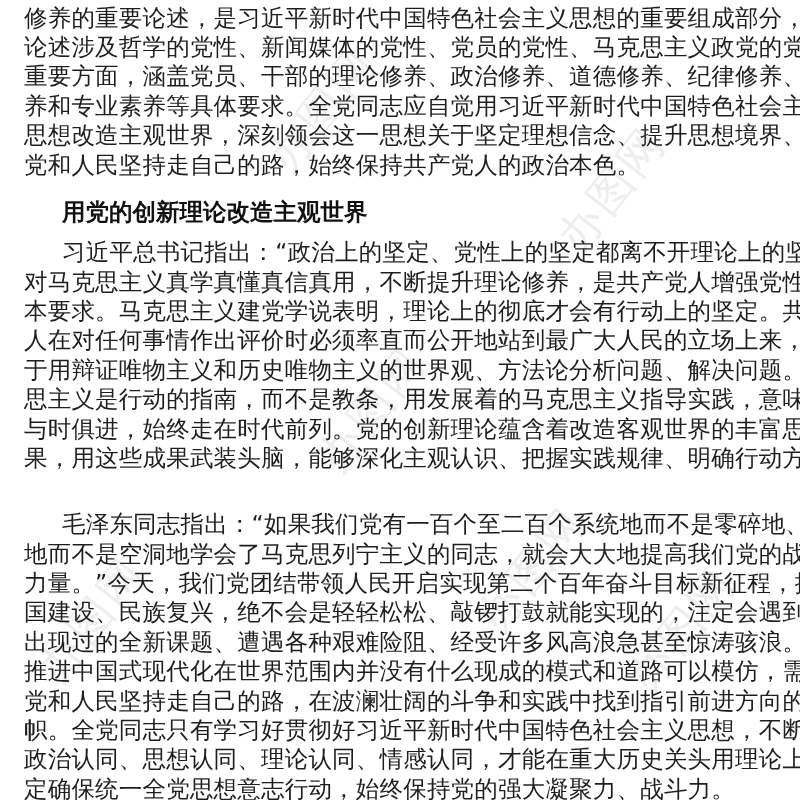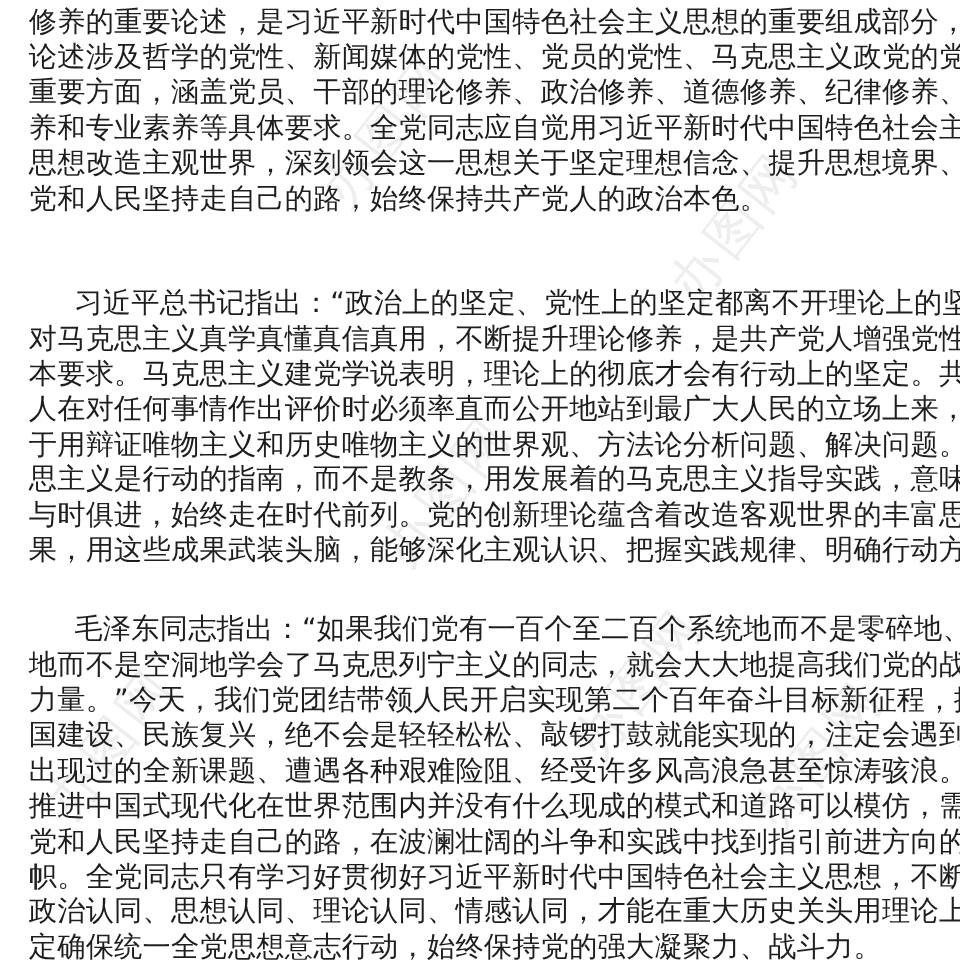--- a/index.html
+++ b/index.html
@@ -77,20 +77,21 @@
   <div class="block" style="top:-25.7px;">
     <span class="line">国共产党人的坚守和中国特色社会主义事业的领导核心。关于增强党性、加强党性</span>
     <span class="line">修养的重要论述，是习近平新时代中国特色社会主义思想的重要组成部分，这些</span>
     <span class="line">论述涉及哲学的党性、新闻媒体的党性、党员的党性、马克思主义政党的党性等</span>
     <span class="line">重要方面，涵盖党员、干部的理论修养、政治修养、道德修养、纪律修养、作风修</span>
     <span class="line">养和专业素养等具体要求。全党同志应自觉用习近平新时代中国特色社会主义</span>
     <span class="line">思想改造主观世界，深刻领会这一思想关于坚定理想信念、提升思想境界、加强</span>
     <span class="line last">党和人民坚持走自己的路，始终保持共产党人的政治本色。</span>
   </div>
 
+  <div class="heading" style="top:198.3px;">用党的创新理论改造主观世界</div>
 
   <div class="block" style="top:238.3px;">
     <span class="line indent">习近平总书记指出：“政治上的坚定、党性上的坚定都离不开理论上的坚定。”</span>
     <span class="line">对马克思主义真学真懂真信真用，不断提升理论修养，是共产党人增强党性的基</span>
     <span class="line">本要求。马克思主义建党学说表明，理论上的彻底才会有行动上的坚定。共产党</span>
     <span class="line">人在对任何事情作出评价时必须率直而公开地站到最广大人民的立场上来，善</span>
     <span class="line">于用辩证唯物主义和历史唯物主义的世界观、方法论分析问题、解决问题。马克</span>
     <span class="line">思主义是行动的指南，而不是教条，用发展着的马克思主义指导实践，意味着党</span>
     <span class="line">与时俱进，始终走在时代前列。党的创新理论蕴含着改造客观世界的丰富思想成</span>
     <span class="line">果，用这些成果武装头脑，能够深化主观认识、把握实践规律、明确行动方向、推</span>

